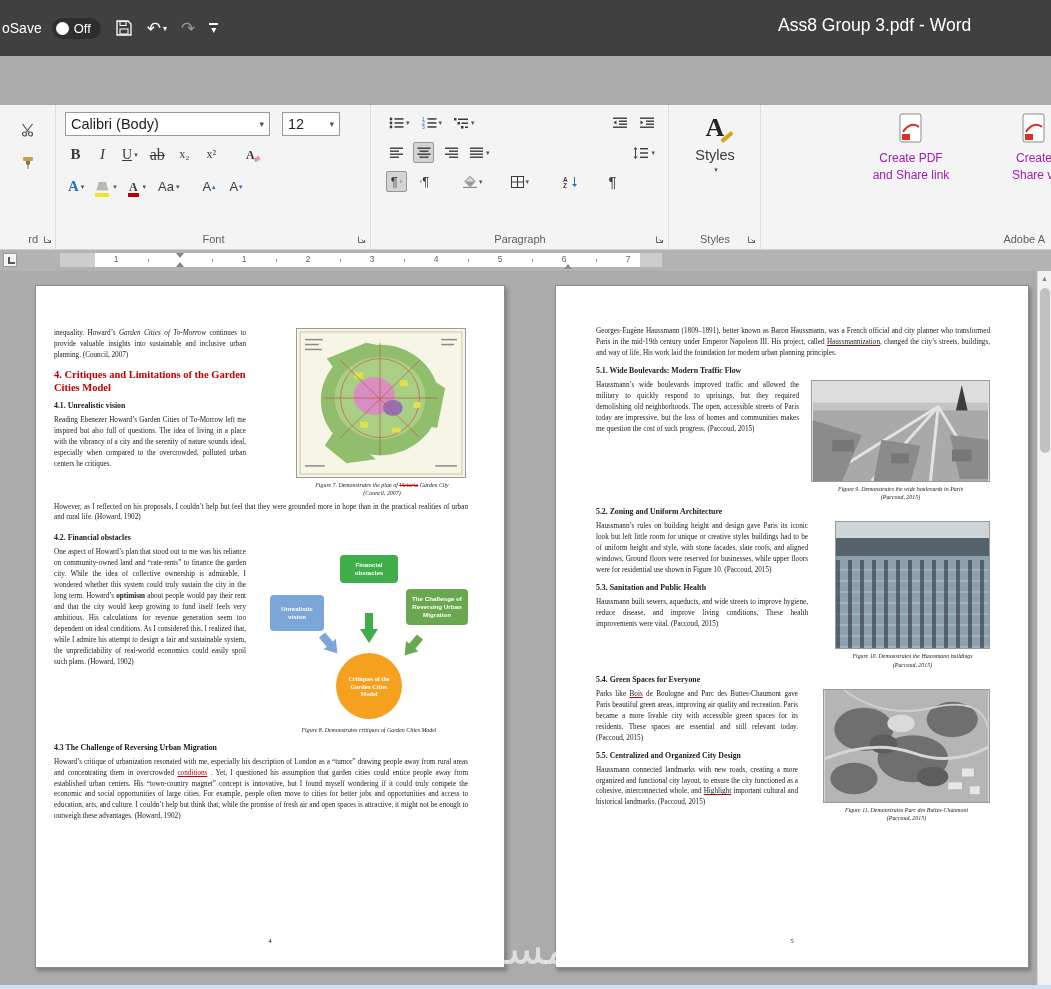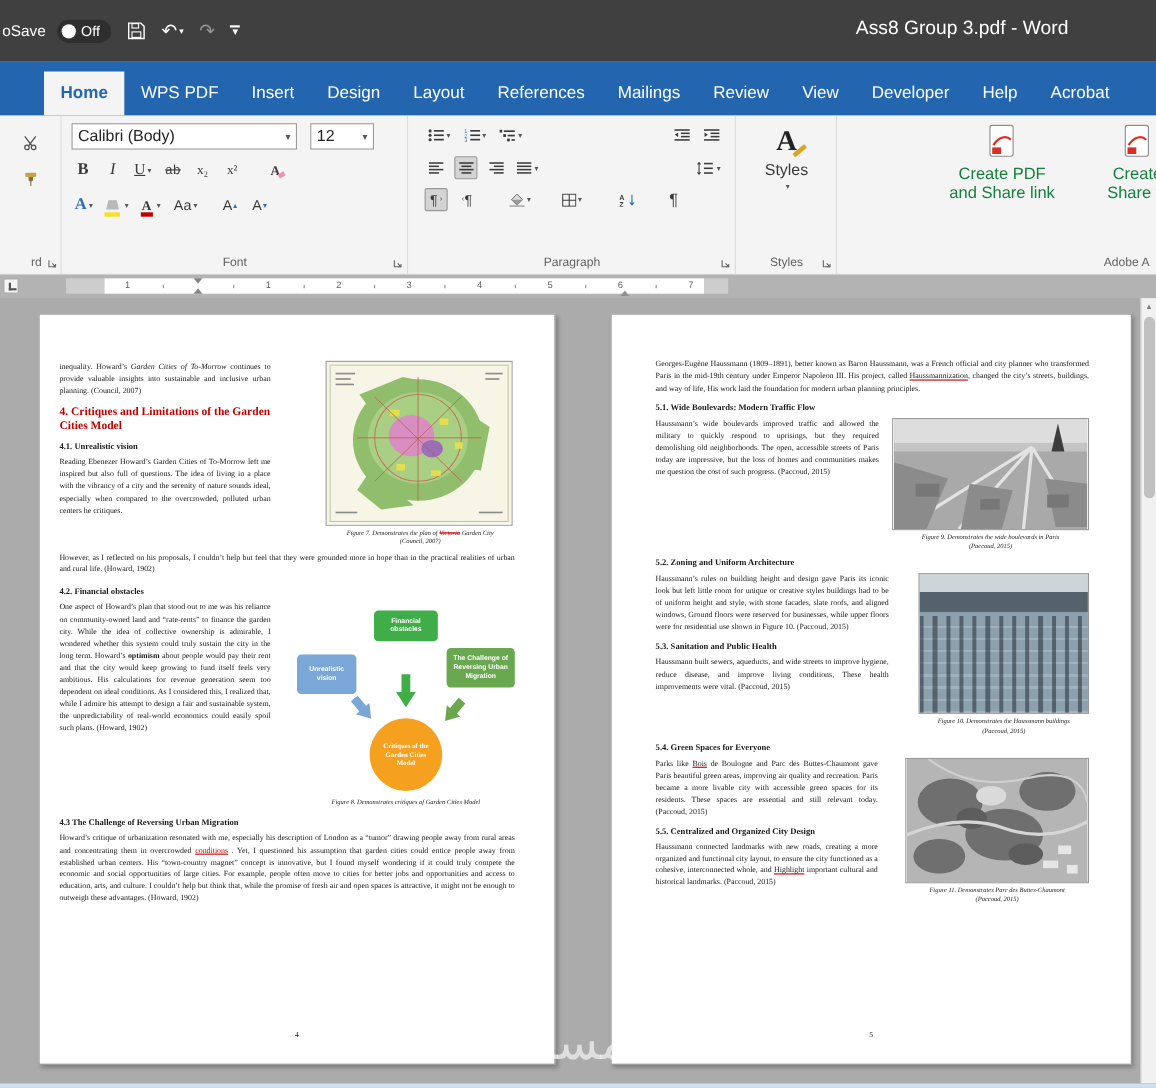--- a/index.html
+++ b/index.html
@@ -46,37 +46,37 @@
   .g-adobe { left:842px; width:209px; border-right:none; }
 
   .combo { display:inline-flex; align-items:center; justify-content:space-between; border:1px solid #9a9a9a; background:#fff; height:24px; padding:0 5px; font-size:14.5px; color:#222; cursor:pointer; }
   .combo .chev { font-size:9px; }
   .combo-font { width:205px; }
   .combo-size { width:58px; margin-left:6px; }
 
   .fbold { font-weight:bold; font-family:"Liberation Serif", serif; font-size:15px; }
   .fital { font-style:italic; font-family:"Liberation Serif", serif; font-size:15px; }
   .funder { text-decoration:underline; font-family:"Liberation Serif", serif; font-size:14px; }
-  .fstrike { text-decoration:line-through; font-family:Liberation Mono, monospace; font-size:12px; }
+  .fstrike { text-decoration:line-through; font-family:Liberation Serif, serif; font-size:16px; }
   .fsub, .fsup { font-family:"Liberation Serif", serif; font-size:12px; }
   .a-effects { color:#2a6fbd; font-family:"Liberation Serif", serif; font-weight:bold; font-size:15px; }
   .a-stack { position:relative; display:inline-block; font-family:"Liberation Serif", serif; font-weight:bold; font-size:12px; line-height:12px; }
   .a-stack .bar { position:absolute; left:-1px; right:-1px; bottom:-4px; height:4px; }
   .bar.red { background:#c00000; } .bar.yellow { background:#f3e22a; }
   .hl-pen { width:12px; height:9px; background:#b9b9b9; clip-path:polygon(20% 0,80% 0,100% 100%,0 100%); display:inline-block; }
   .eraser { position:absolute; right:-5px; bottom:0; width:6px; height:4px; background:#e991b6; transform:rotate(-30deg); }
   .grow-ind { font-size:7px; color:#2a6fbd; margin-left:1px; }
 
   .styles-big { display:flex; flex-direction:column; align-items:center; padding-top:10px; cursor:pointer; }
   .styles-A { font-family:"Liberation Serif", serif; font-size:26px; font-weight:bold; color:#222; line-height:26px; position:relative; }
   .pencil { position:absolute; right:-10px; bottom:2px; width:14px; height:4px; background:#d9a520; transform:rotate(-40deg); border-radius:1px; }
   .big-label { font-size:14.5px; color:#3b3b3b; margin-top:6px; }
   .edit-frame { width:30px; height:30px; border:1px solid #ababab; background:#fff; display:flex; align-items:center; justify-content:center; border-radius:2px; }
 
-  .adobe-btn { position:absolute; top:8px; width:118px; display:flex; flex-direction:column; align-items:center; text-align:center; font-size:15px; color:#15803d; line-height:17px; cursor:pointer; }
+  .adobe-btn { position:absolute; top:8px; width:118px; display:flex; flex-direction:column; align-items:center; text-align:center; font-size:12px; color:#a21caf; line-height:17px; cursor:pointer; }
   .adobe-btn svg { margin-bottom:5px; }
 
   
   .ruler { position:absolute; top:250px; left:0; right:0; height:21px; background:#b3b3b3; }
   .ruler-strip { position:absolute; left:95px; width:545px; top:3px; height:14px; background:#fff; }
   .ruler-cap { position:absolute; top:3px; height:14px; background:#cdcdcd; }
   .rnum { position:absolute; top:4px; transform:translateX(-50%); font-size:8.5px; color:#5f5f5f; }
   .rtick { position:absolute; top:9px; width:1px; height:3px; background:#8a8a8a; }
   .tabsel { position:absolute; left:3px; top:3px; width:14px; height:14px; background:#f5f5f5; border:1px solid #9a9a9a; }
   .tabsel::after { content:""; position:absolute; left:4px; top:3px; width:5px; height:5px; border-left:2px solid #555; border-bottom:2px solid #555; }
@@ -145,34 +145,20 @@
             <rect x="5" y="2.5" width="6" height="4" fill="none" stroke="#fff"></rect>
           </svg>
       </span>
       <span class="tb-btn">↶<span class="mini">▾</span></span>
       <span class="tb-btn disabled">↷</span>
       <span class="tb-btn customize"><span class="bar"></span>▾</span>
     </div>
     <div class="doc-title">Ass8 Group 3.pdf  -  Word</div>
   </header>
 
-  <nav class="tabsbar">
-    <div class="tab active">Home</div>
-    <div class="tab">WPS PDF</div>
-    <div class="tab">Insert</div>
-    <div class="tab">Design</div>
-    <div class="tab">Layout</div>
-    <div class="tab">References</div>
-    <div class="tab">Mailings</div>
-    <div class="tab">Review</div>
-    <div class="tab">View</div>
-    <div class="tab">Developer</div>
-    <div class="tab">Help</div>
-    <div class="tab">Acrobat</div>
-  </nav>
 
   <section class="ribbon">
 
     <div class="rgroup g-clip">
       <div class="clip-col">
         <span class="rbtn">
           <svg width="14" height="14">
               <circle cx="3.5" cy="11" r="2" fill="none" stroke="#555" stroke-width="1.2"></circle>
               <circle cx="9.5" cy="11" r="2" fill="none" stroke="#555" stroke-width="1.2"></circle>
               <path d="M5 9.5L11.5 1M8 9.5L1.5 1" stroke="#555" stroke-width="1.2" fill="none"></path>

